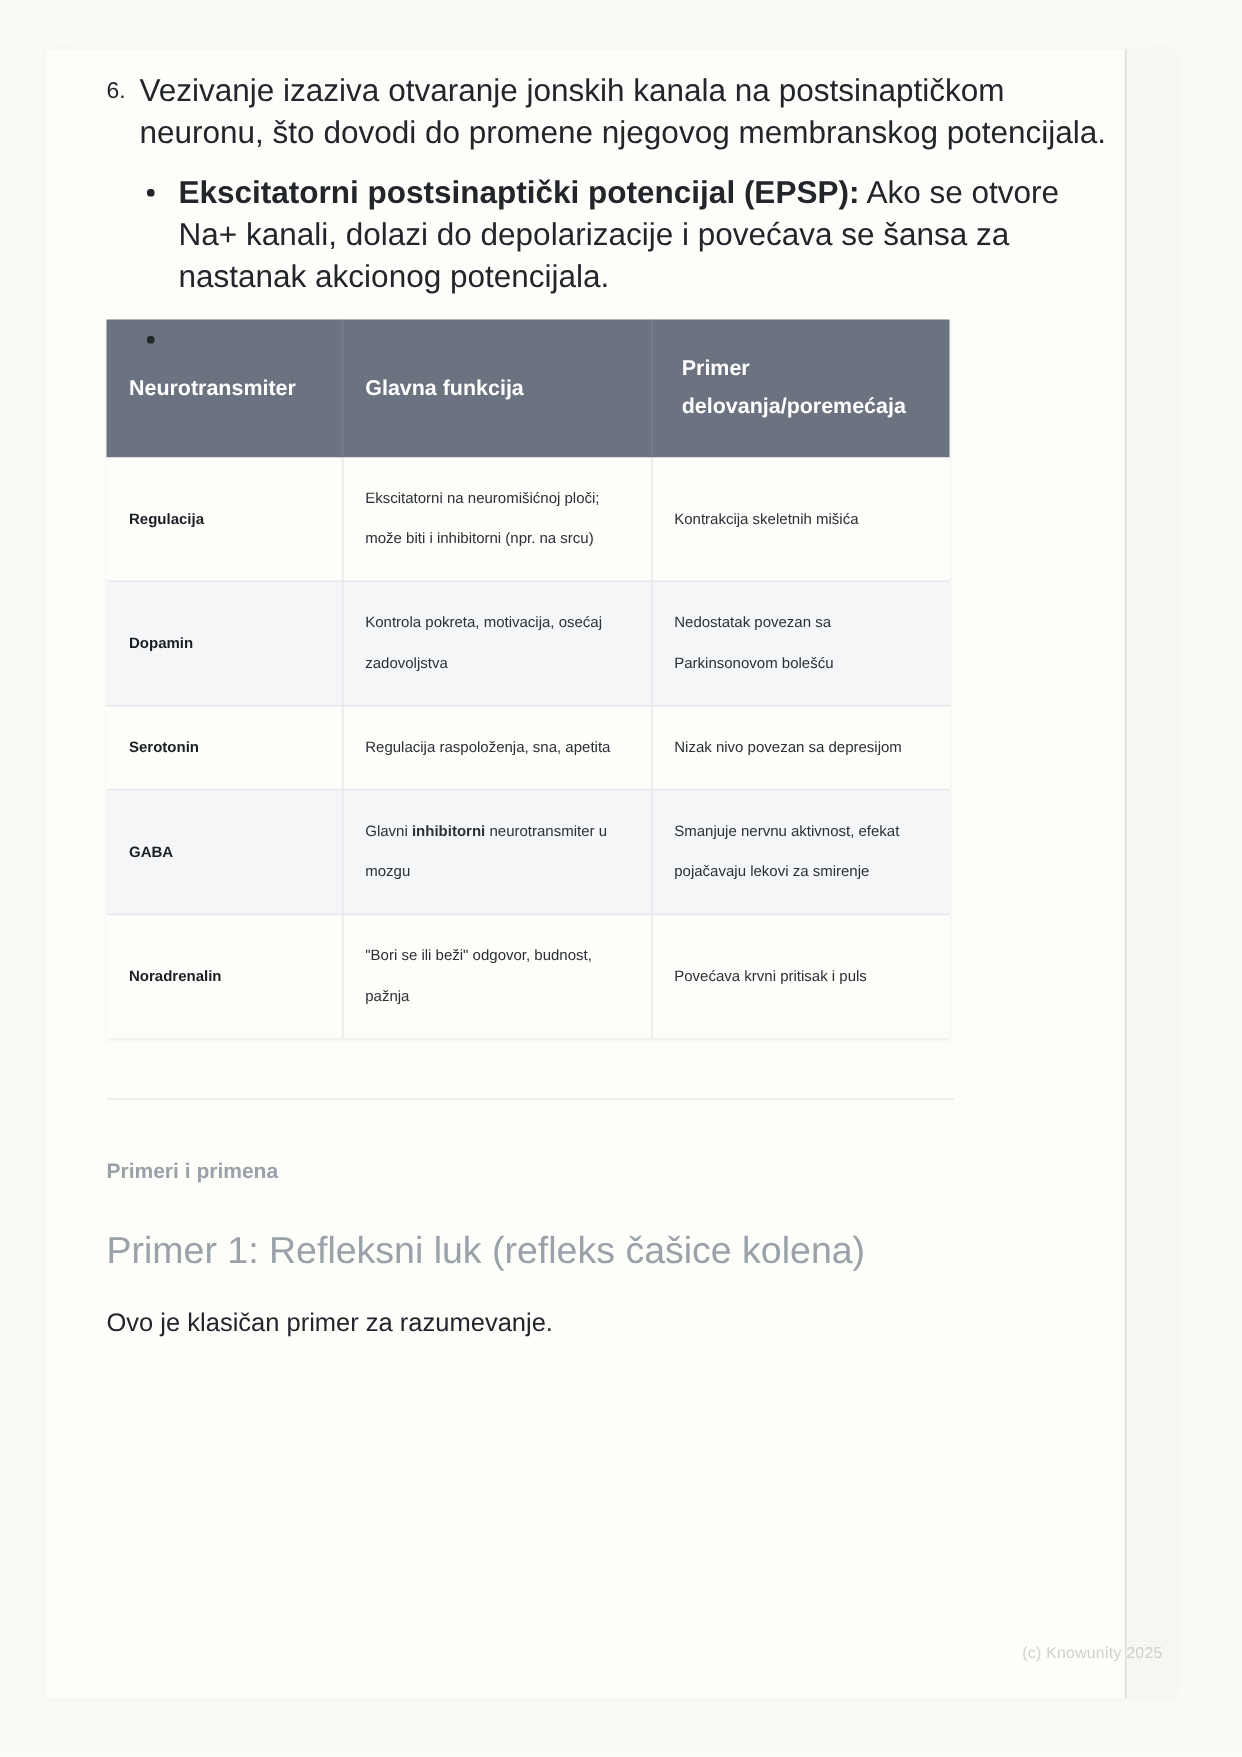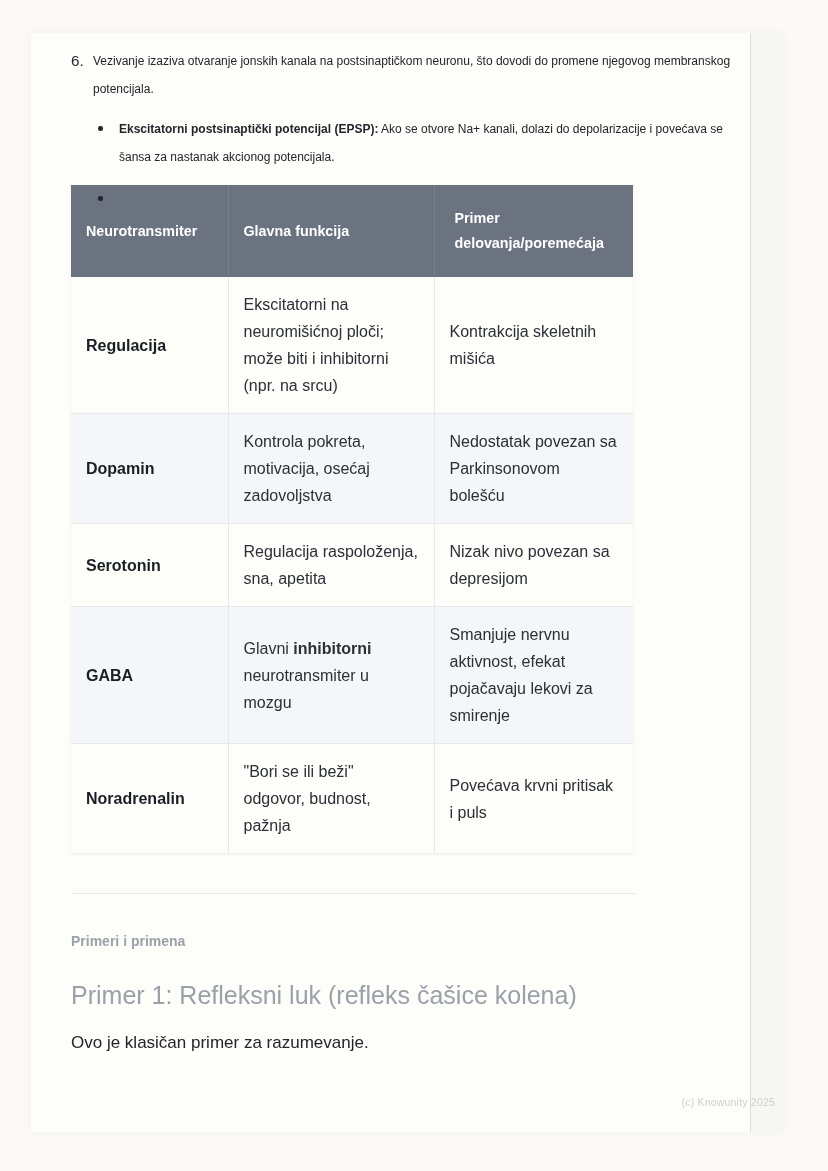--- a/index.html
+++ b/index.html
@@ -46,21 +46,21 @@
     top: 0;
     width: 719px;
     height: 100%;
     box-sizing: border-box;
     padding: 0;
   }
 
   
   .body-text {
     color: #22262b;
-    font-size: 12px;
+    font-size: 21px;
     line-height: 28px;
   }
 
   ol.outer-list {
     margin: 0;
     padding: 0;
     list-style: none;
   }
   li.num-item {
     position: relative;
@@ -121,21 +121,21 @@
     font-weight: 600;
     text-align: left;
     vertical-align: middle;
     padding: 16px 15px;
     line-height: 25px;
     border-right: 1px solid #8089949c;
     height: 60px;
   }
   table.nt-table th:last-child { border-right: none; padding-left: 20px; }
   table.nt-table td {
-    font-size: 16px;
+    font-size: 10px;
     color: #2b3036;
     vertical-align: middle;
     padding: 14px 15px;
     line-height: 27px;
     border-right: 1px solid #e7e8ec;
     border-bottom: 1px solid #e7e8ec;
   }
   table.nt-table td:last-child { border-right: none; }
   table.nt-table tr:last-child td { border-bottom: none; }
   table.nt-table td.name-cell {

